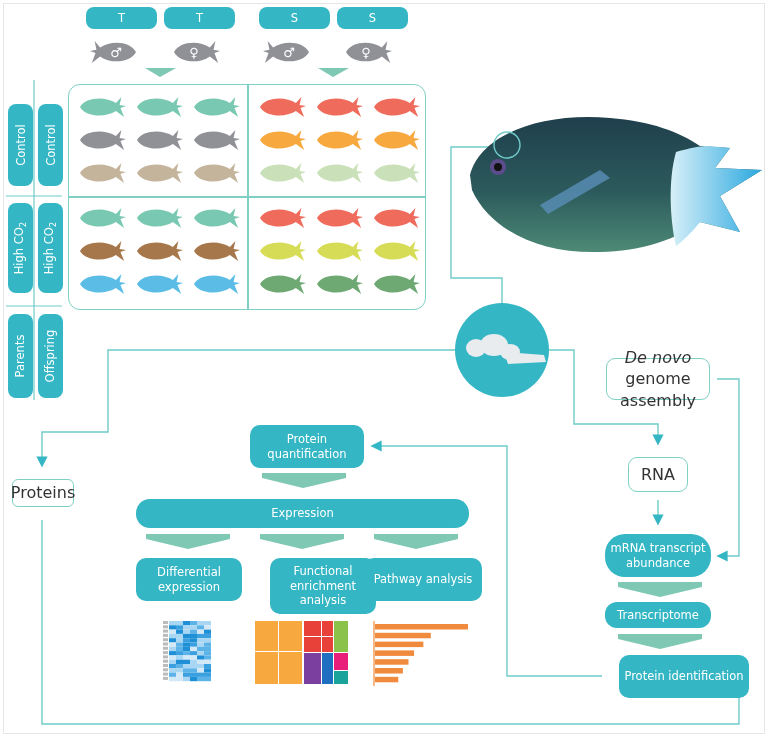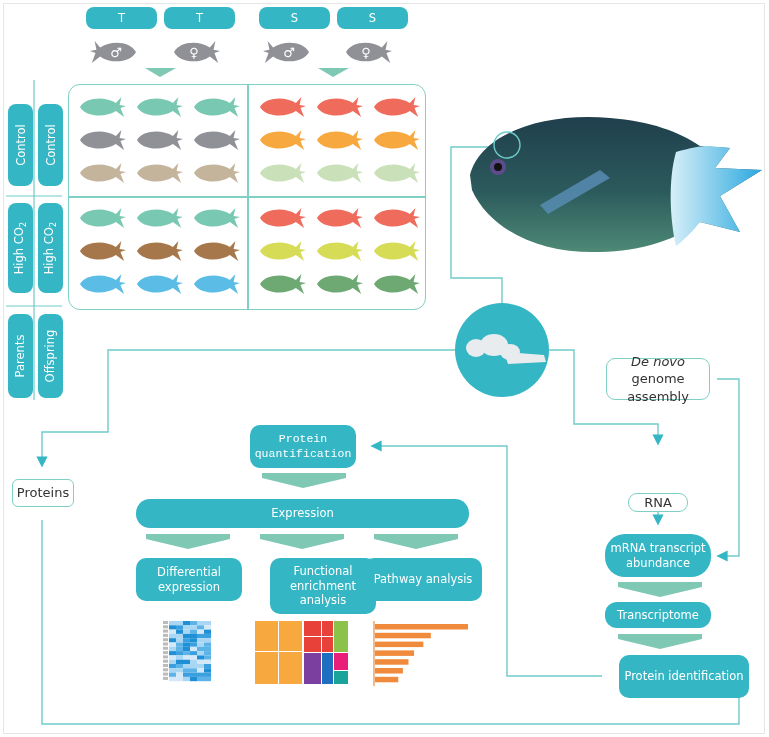--- a/index.html
+++ b/index.html
@@ -1,19 +1,19 @@
 <!DOCTYPE html>
 <html><head>
 <meta charset="utf-8">
 <style>
   html, body { margin:0; padding:0; background:#fff; }
   body { width:769px; height:737px; position:relative; overflow:hidden; font-family:"DejaVu Sans", sans-serif; }
   .frame { position:absolute; left:3px; top:3px; width:762px; height:731px; border:1px solid #e6e6e6; box-sizing:border-box; }
   .pill { position:absolute; background:#34b6c4; color:#fff; border-radius:8px; display:flex; align-items:center; justify-content:center; text-align:center; font-size:11.5px; line-height:1.3; box-sizing:border-box; }
-  .outline { position:absolute; background:#fff; color:#333; border:1.5px solid #7fd0c4; border-radius:9px; display:flex; align-items:center; justify-content:center; text-align:center; font-size:13px; line-height:1.35; box-sizing:border-box; }
+  .outline { position:absolute; background:#fff; color:#333; border:1.5px solid #7fd0c4; border-radius:9px; display:flex; align-items:center; justify-content:center; text-align:center; font-size:16px; line-height:1.35; box-sizing:border-box; }
   .vpill { position:absolute; background:#34b6c4; color:#fff; border-radius:8px; width:25px; display:flex; align-items:center; justify-content:center; }
   .vpill span { transform:rotate(-90deg); white-space:nowrap; font-size:11.5px; }
   .grid-box { position:absolute; left:68px; top:84px; width:358px; height:226px; border:1.5px solid #7fd0c4; border-radius:12px; box-sizing:border-box; }
   svg.overlay { position:absolute; left:0; top:0; }
   .label-i { font-style:italic; }
   sub { font-size:8px; }
 </style>
 </head>
 <body>
 
@@ -242,27 +242,27 @@
     <ellipse cx="476" cy="348" rx="10" ry="9"></ellipse>
     <ellipse cx="494" cy="345" rx="14" ry="11"></ellipse>
     <ellipse cx="510" cy="352" rx="10" ry="8"></ellipse>
     <path d="M504,352 L544,355 L546,362 L508,364 Z"></path>
   </g>
 </svg>
 
 <div class="outline" style="left:606px;top:358px;width:104px;height:42px;">
   <div><span class="label-i">De novo</span><span> genome</span><br><span>assembly</span></div>
 </div>
-<div class="outline" style="left:628px;top:457px;width:60px;height:19px;margin-top:36px;">RNA</div>
+<div class="outline" style="left:628px;top:457px;width:60px;height:35px;">RNA</div>
 <div class="pill" style="left:605px;top:534px;width:106px;height:43px;border-radius:20px;">mRNA transcript abundance</div>
 <div class="pill" style="left:605px;top:602px;width:106px;height:26px;border-radius:12px;">Transcriptome</div>
 <div class="pill" style="left:619px;top:655px;width:130px;height:43px;border-radius:10px;">Protein identification</div>
 
 <div class="outline" style="left:12px;top:479px;width:62px;height:28px;border-radius:6px;">Proteins</div>
-<div class="pill" style="left:250px;top:425px;width:106px;height:43px;border-radius:10px;font-family:Liberation Mono, monospace;">Protein quantification</div>
+<div class="pill" style="left:250px;top:425px;width:114px;height:43px;border-radius:10px;">Protein quantification</div>
 <div class="pill" style="left:136px;top:499px;width:333px;height:29px;border-radius:14px;">Expression</div>
 <div class="pill" style="left:136px;top:558px;width:106px;height:43px;border-radius:10px;">Differential expression</div>
 <div class="pill" style="left:250px;top:558px;width:106px;height:56px;border-radius:10px;margin-left:20px;">Functional enrichment analysis</div>
 <div class="pill" style="left:364px;top:558px;width:118px;height:43px;border-radius:10px;">Pathway analysis</div>
 
 <svg class="overlay" width="769" height="737">
   <g id="heatmap">
       <rect x="163" y="621" width="5" height="3" fill="#bbb"></rect>
       <rect x="169" y="621" width="7" height="4.3" fill="#a9d6f2"></rect>
       <rect x="176" y="621" width="7" height="4.3" fill="#a9d6f2"></rect>

